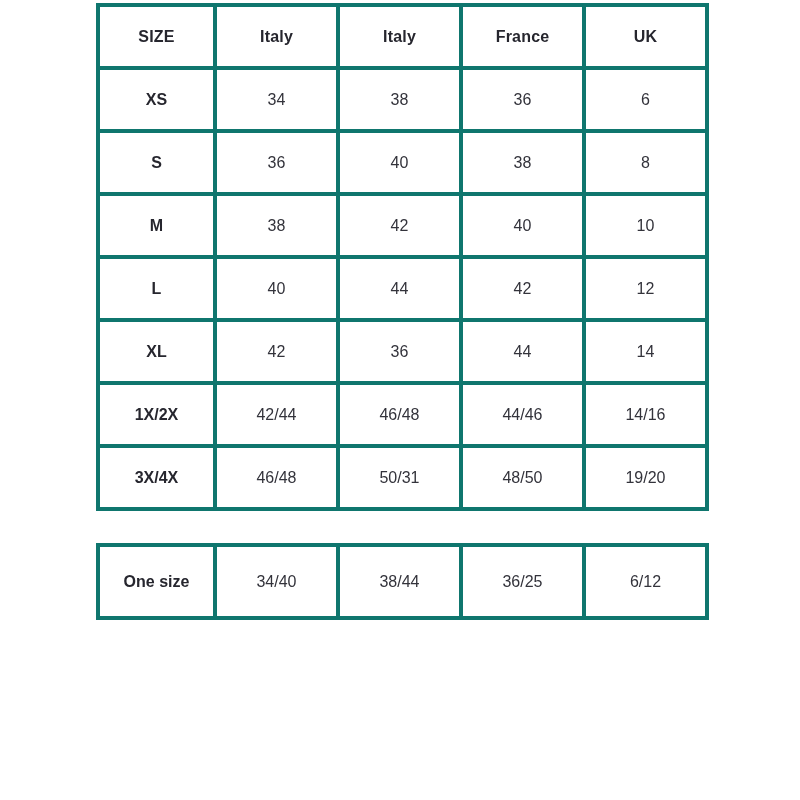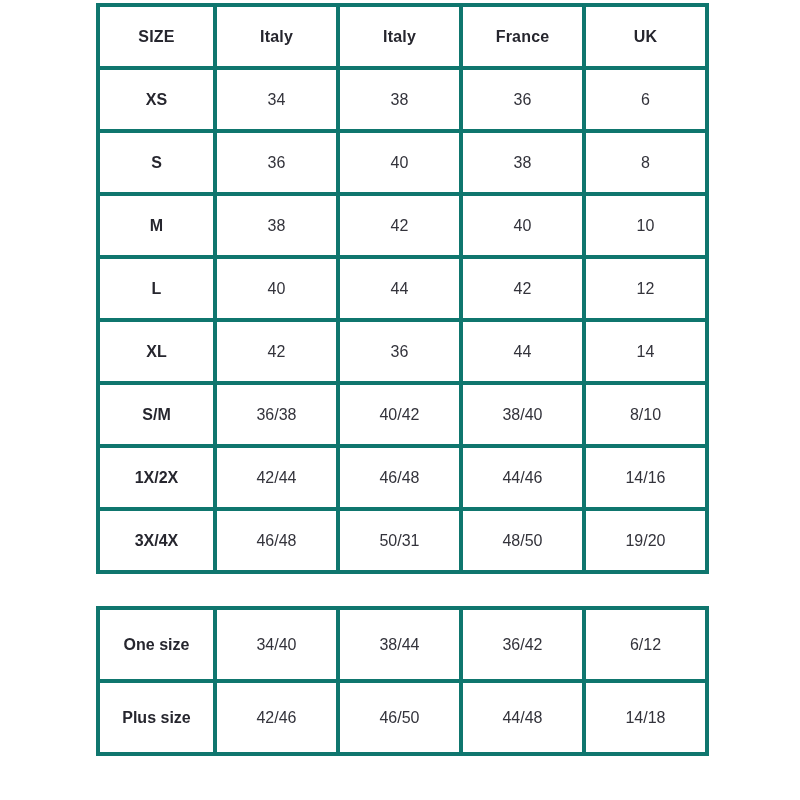--- a/index.html
+++ b/index.html
@@ -123,27 +123,20 @@
         <td>12</td>
       </tr>
       <tr>
         <td class="rowhead">XL</td>
         <td>42</td>
         <td>36</td>
         <td>44</td>
         <td>14</td>
       </tr>
       <tr>
-        <td class="rowhead">S/M</td>
-        <td>36/38</td>
-        <td>40/42</td>
-        <td>38/40</td>
-        <td>8/10</td>
-      </tr>
-      <tr>
         <td class="rowhead">1X/2X</td>
         <td>42/44</td>
         <td>46/48</td>
         <td>44/46</td>
         <td>14/16</td>
       </tr>
       <tr>
         <td class="rowhead">3X/4X</td>
         <td>46/48</td>
         <td>50/31</td>
@@ -159,25 +152,18 @@
       <col class="col-val">
       <col class="col-val">
       <col class="col-val">
       <col class="col-val">
     </colgroup>
     <tbody>
       <tr>
         <td class="rowhead">One size</td>
         <td>34/40</td>
         <td>38/44</td>
-        <td>36/42</td>
+        <td>36/25</td>
         <td>6/12</td>
-      </tr>
-      <tr>
-        <td class="rowhead">Plus size</td>
-        <td>42/46</td>
-        <td>46/50</td>
-        <td>44/48</td>
-        <td>14/18</td>
       </tr>
     </tbody>
   </table>
 </div>
 
 </body></html>

